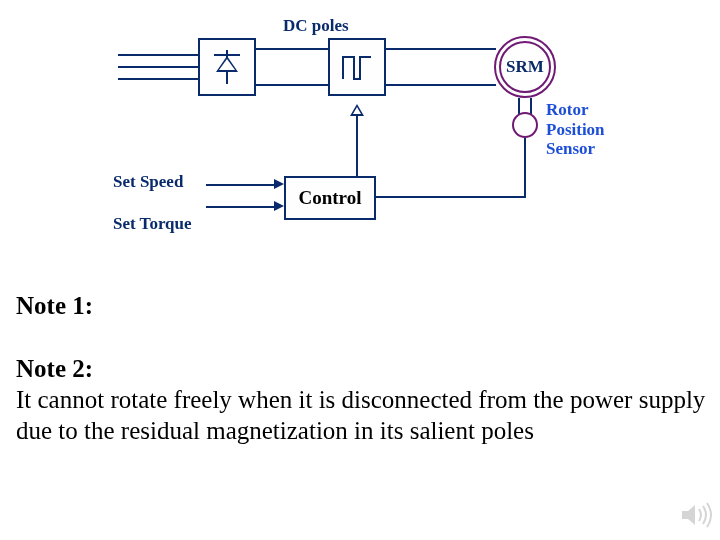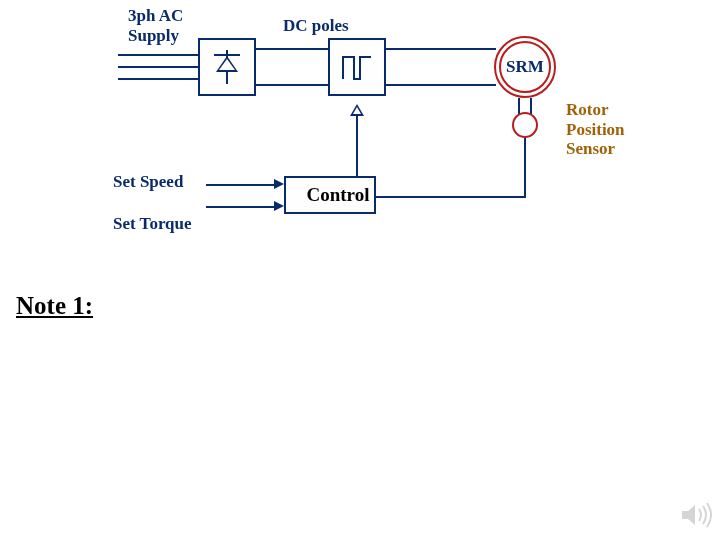--- a/index.html
+++ b/index.html
@@ -35,21 +35,21 @@
     line-height: 1.15;
     white-space: pre;
   }
   .block {
     position: absolute;
     border: 2px solid #0a2b6b;
     background: #fefefe;
   }
   .circ {
     position: absolute;
-    border: 2px solid #b91c1c;
+    border: 2px solid #701a75;
     border-radius: 50%;
     background: #fefefe;
     text-decoration: underline;
   }
   .srm-text {
     position: absolute;
     width: 100%;
     text-align: center;
     top: 50%;
     transform: translateY(-50%);
@@ -163,32 +163,29 @@
     position: absolute;
     left: 16px;
     top: 290px;
     width: 690px;
     font-size: 25px;
     line-height: 1.25;
     font-family: "Times New Roman", Times, serif;
   }
   .notes .heading {
     font-weight: bold;
-    text-decoration: underline;
   }
 </style>
 </head>
 <body>
 
 <div class="page">
 
   <div class="diagram">
 
-    <div class="lbl" style="left:30px; top:-2px;">3ph AC
-Supply</div>
 
     <div class="wire-h" style="left:20px; top:46px; width:80px;"></div>
     <div class="wire-h" style="left:20px; top:58px; width:80px;"></div>
     <div class="wire-h" style="left:20px; top:70px; width:80px;"></div>
 
     <div class="block" style="left:100px; top:30px; width:58px; height:58px;">
       <div class="rectifier-symbol">
         <div class="vline"></div>
         <div class="bar"></div>
         <div class="tri"></div>
@@ -215,28 +212,28 @@
       <div class="srm-text">SRM</div>
     </div>
 
     <div class="circ" style="left:401px; top:33px; width:52px; height:52px; background:transparent;"></div>
 
     <div class="wire-v" style="left:420px; top:90px; height:16px;"></div>
     <div class="wire-v" style="left:432px; top:90px; height:16px;"></div>
 
     <div class="circ" style="left:414px; top:104px; width:26px; height:26px;"></div>
 
-    <div class="lbl" style="left:468px; top:92px; color:#a16207;">Rotor
+    <div class="lbl" style="left:448px; top:92px; color:#1d4ed8;">Rotor
 Position
 Sensor</div>
 
     <div class="wire-v" style="left:426px; top:130px; height:58px;"></div>
     <div class="wire-h" style="left:277px; top:188px; width:151px;"></div>
 
-    <div class="block" style="left:186px; top:168px; width:92px; height:38px;padding-left:8px;">
+    <div class="block" style="left:186px; top:168px; width:92px; height:44px;">
       <div class="control-text">Control</div>
     </div>
 
     <div class="wire-v" style="left:258px; top:108px; height:60px;"></div>
     <div class="arrow-tri-up-hollow" style="left:252px; top:96px;"></div>
 
     <div class="lbl" style="left:15px; top:164px;">Set Speed</div>
     <div class="lbl" style="left:15px; top:186px;margin-top:20px;">Set Torque</div>
 
     <div class="wire-h" style="left:108px; top:176px; width:70px;"></div>
@@ -244,21 +241,22 @@
 
     <div class="wire-h" style="left:108px; top:198px; width:70px;"></div>
     <div class="arrow-tri-right" style="left:176px; top:193px;"></div>
 
   </div>
 
 
   <div class="notes">
     <span class="heading">Note 1:</span><br>
     <br>
-    <br>
+    <span class="heading">Note 2:</span><br>
+    <span>It cannot rotate freely when it is disconnected from the power supply due to the residual magnetization in its salient poles</span>
   </div>
 
   <div class="speaker-icon">
     <svg viewBox="0 0 34 34">
       <path d="M4 13 L10 13 L17 7 L17 27 L10 21 L4 21 Z" fill="#888"></path>
       <path d="M21 11 Q25 17 21 23" fill="none" stroke="#888" stroke-width="2"></path>
       <path d="M25 8 Q31 17 25 26" fill="none" stroke="#888" stroke-width="2"></path>
       <path d="M29 5 Q37 17 29 29" fill="none" stroke="#888" stroke-width="2"></path>
     </svg>
   </div>

